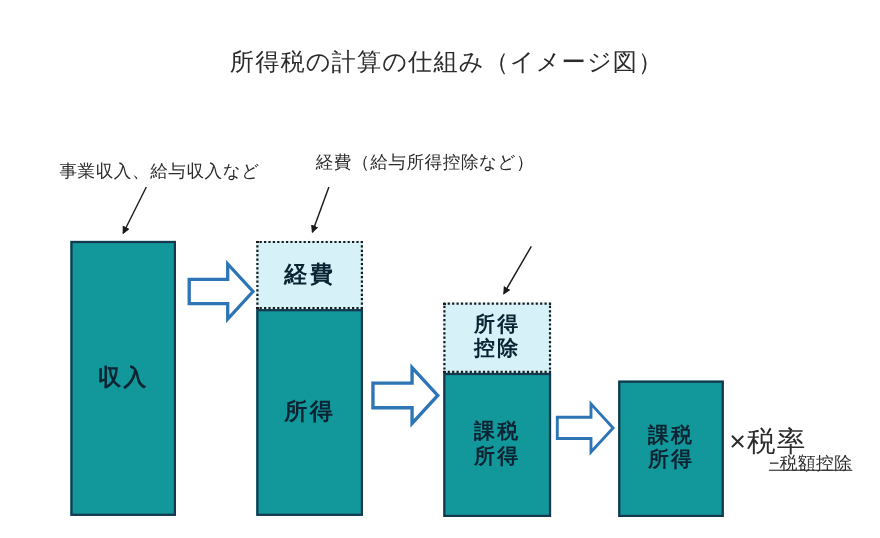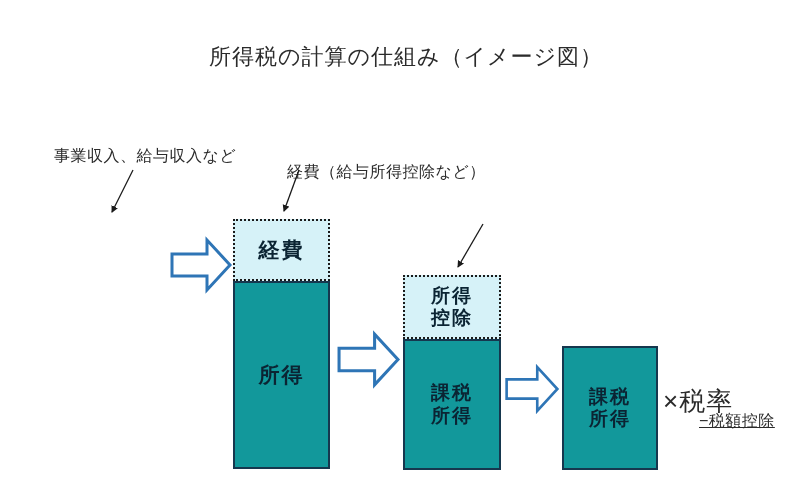--- a/index.html
+++ b/index.html
@@ -78,33 +78,36 @@
   }
 </style>
 </head>
 <body>
 
 <div class="canvas">
 
   <div class="abs title">所得税の計算の仕組み（イメージ図）</div>
 
   <div class="abs callout" style="left:26px; top:146px;margin-left:28px;">事業収入、給与収入など</div>
-  <div class="abs callout" style="left:287px; top:162px;">経費（給与所得控除など）</div>
+  <div class="abs callout" style="left:287px; top:138px;">経費（給与所得控除など）</div>
 
   <svg class="leader-svg" viewBox="0 0 800 489">
     <defs>
       <marker id="ah" markerWidth="8" markerHeight="8" refX="6" refY="3.5" orient="auto" markerUnits="userSpaceOnUse">
         <path d="M0,0 L7,3.5 L0,7 Z" fill="#1a1a1a"></path>
       </marker>
     </defs>
     <line x1="133" y1="170" x2="112" y2="212" stroke="#1a1a1a" stroke-width="1.3" marker-end="url(#ah)"></line>
     <line x1="299" y1="170" x2="284" y2="211" stroke="#1a1a1a" stroke-width="1.3" marker-end="url(#ah)"></line>
     <line x1="483" y1="224" x2="458" y2="267" stroke="#1a1a1a" stroke-width="1.3" marker-end="url(#ah)"></line>
   </svg>
 
+  <div class="bar-seg solid" style="left:64px; top:219px; width:96px; height:250px;">
+    <span class="seg-label">収入</span>
+  </div>
 
   <svg class="block-arrow" style="left:169px; top:236px;" width="64" height="58" viewBox="0 0 64 58">
     <polygon points="3,18 38,18 38,4 61,29 38,54 38,40 3,40"></polygon>
   </svg>
 
   <div class="bar-seg dotted" style="left:233px; top:219px; width:97px; height:62px;">
     <span class="seg-label">経費</span>
   </div>
   <div class="bar-seg solid" style="left:233px; top:281px; width:97px; height:188px;">
     <span class="seg-label">所得</span>

